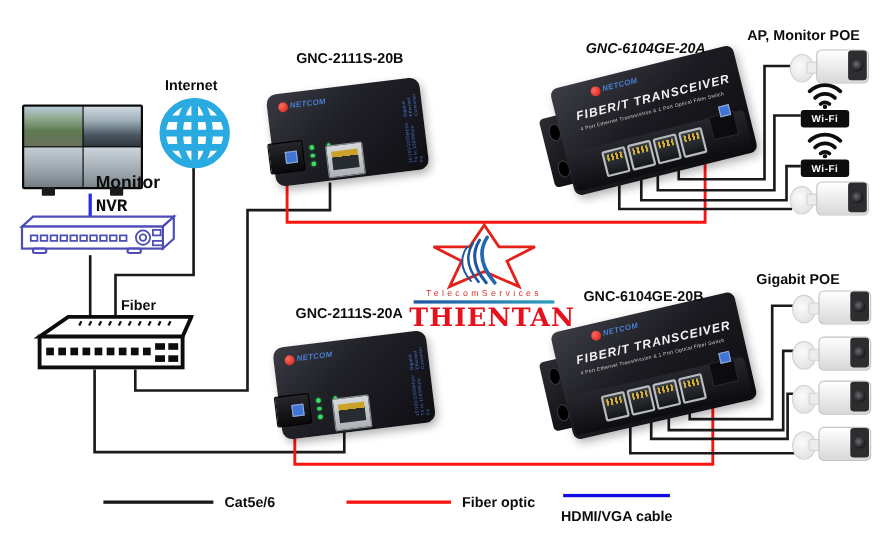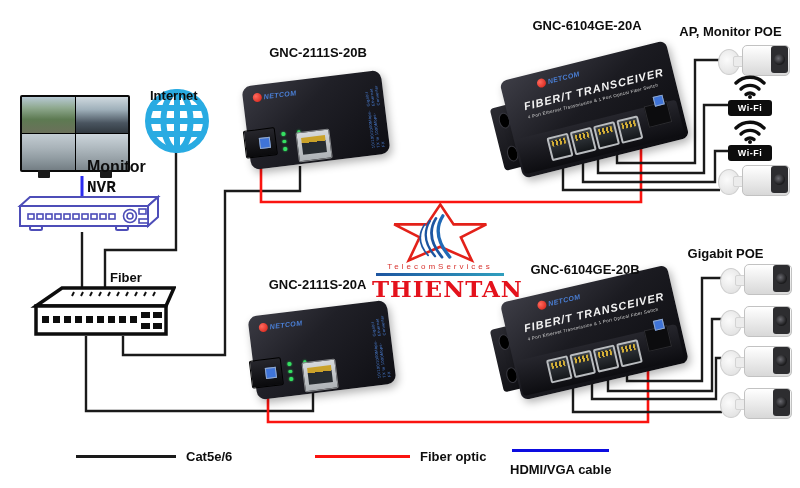--- a/index.html
+++ b/index.html
@@ -143,21 +143,21 @@
       <div class="mon-q q1"></div>
       <div class="mon-q q2"></div>
       <div class="mon-q q3"></div>
       <div class="mon-q q4"></div>
     </div>
   </div>
   <span class="mon-foot" style="left:38px;"></span>
   <span class="mon-foot" style="left:100px;"></span>
   <div class="nlabel sm" style="left:87px;top:158px;">Monitor</div>
 
-  <div class="nlabel" style="left:150px;top:88px;">Internet</div>
+  <div class="nlabel" style="left:150px;top:70px;">Internet</div>
   <svg class="abs" style="left:140px;top:84px;z-index:2;" width="74" height="74" viewBox="0 0 74 74">
     <g stroke="#29abe2" stroke-width="6" fill="none">
       <circle cx="37" cy="37" r="29"></circle>
       <ellipse cx="37" cy="37" rx="13.5" ry="29"></ellipse>
       <line x1="37" y1="8" x2="37" y2="66"></line>
       <line x1="13" y1="24" x2="61" y2="24"></line>
       <line x1="8" y1="37" x2="66" y2="37"></line>
       <line x1="13" y1="50" x2="61" y2="50"></line>
     </g>
   </svg>
@@ -263,21 +263,21 @@
       <i></i>
         <i></i>
         <i></i>
         <i></i>
         <i></i>
         <i></i>
     </div>
     <span class="mc-rj45"></span>
   </div>
 
-  <div class="nlabel ctr" style="left:512px;top:18px;width:150px;">GNC-6104GE-20A</div>
+  <div class="nlabel ctr" style="left:512px;top:36px;width:150px;font-style:italic;">GNC-6104GE-20A</div>
   <div class="ft ft-a" style="left:505px;top:60px;">
     <span class="ft-ear"></span>
     <div class="ft-body"></div>
     <div class="brand-row">
       <span class="brand-dot"></span>
       <span class="brand-txt">NETCOM</span>
     </div>
     <div class="ft-title">FIBER/T TRANSCEIVER</div>
     <div class="ft-sub">4 Port Ethernet Transmission &amp; 1 Port Optical Fiber Switch</div>
     <div class="ft-front">
@@ -381,21 +381,21 @@
       <path d="M36 62 Q20 44 32 26" stroke-width="2"></path>
       <path d="M44 63 Q26 42 38 22" stroke-width="2.6"></path>
       <path d="M52 64 Q32 40 45 19" stroke-width="3.2"></path>
       <path d="M61 64 Q39 38 53 16" stroke-width="3.8" stroke="#2069b5"></path>
     </g>
   </svg>
   <div class="logo-services">TelecomServices</div>
   <div class="logo-underline"></div>
   <div class="logo-brand">THIENTAN</div>
 
-  <div class="legend-item" style="left:76px;">
+  <div class="legend-item" style="left:94px;">
     <span class="legend-line" style="width:100px;background:#1a1a1a;"></span>
     <span class="legend-label">Cat5e/6</span>
   </div>
   <div class="legend-item" style="left:315px;">
     <span class="legend-line" style="width:95px;background:#fa1410;"></span>
     <span class="legend-label">Fiber optic</span>
   </div>
   <div class="legend-item" style="left:510px;flex-direction:column;">
     <span class="legend-line" style="width:97px;background:#0d0de0;"></span>
     <span class="legend-label">HDMI/VGA cable</span>

